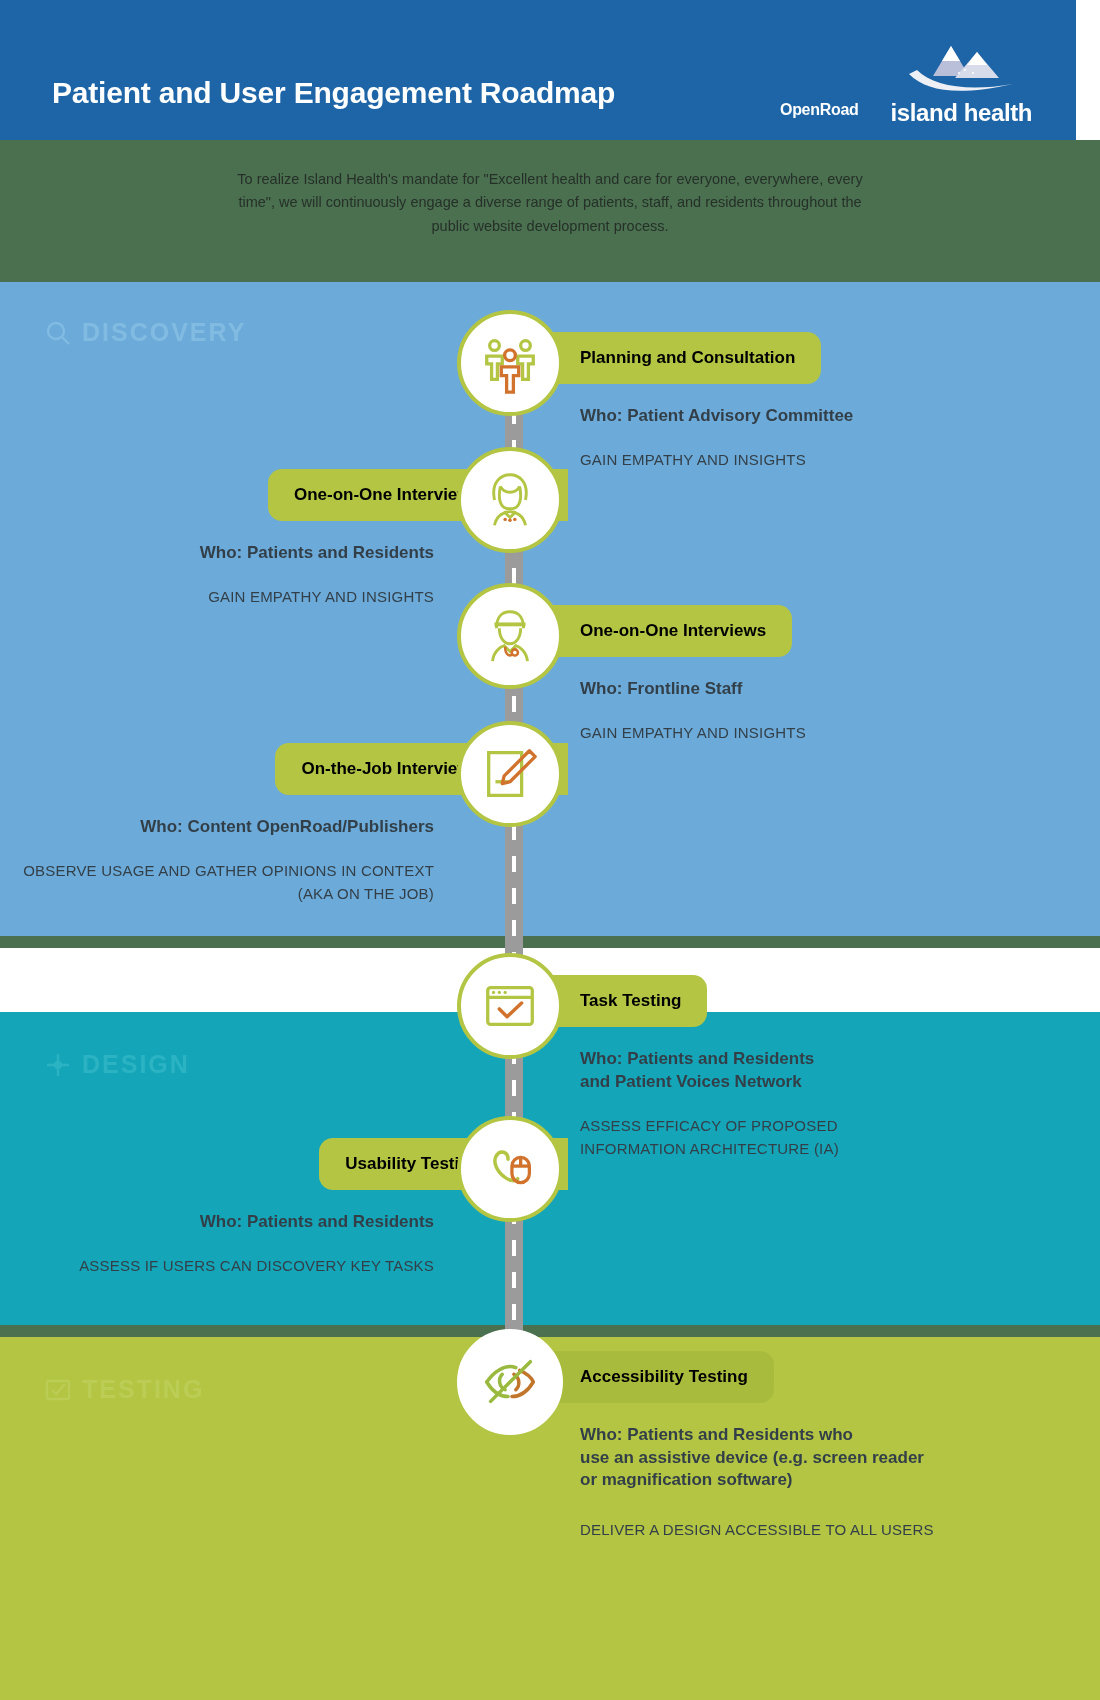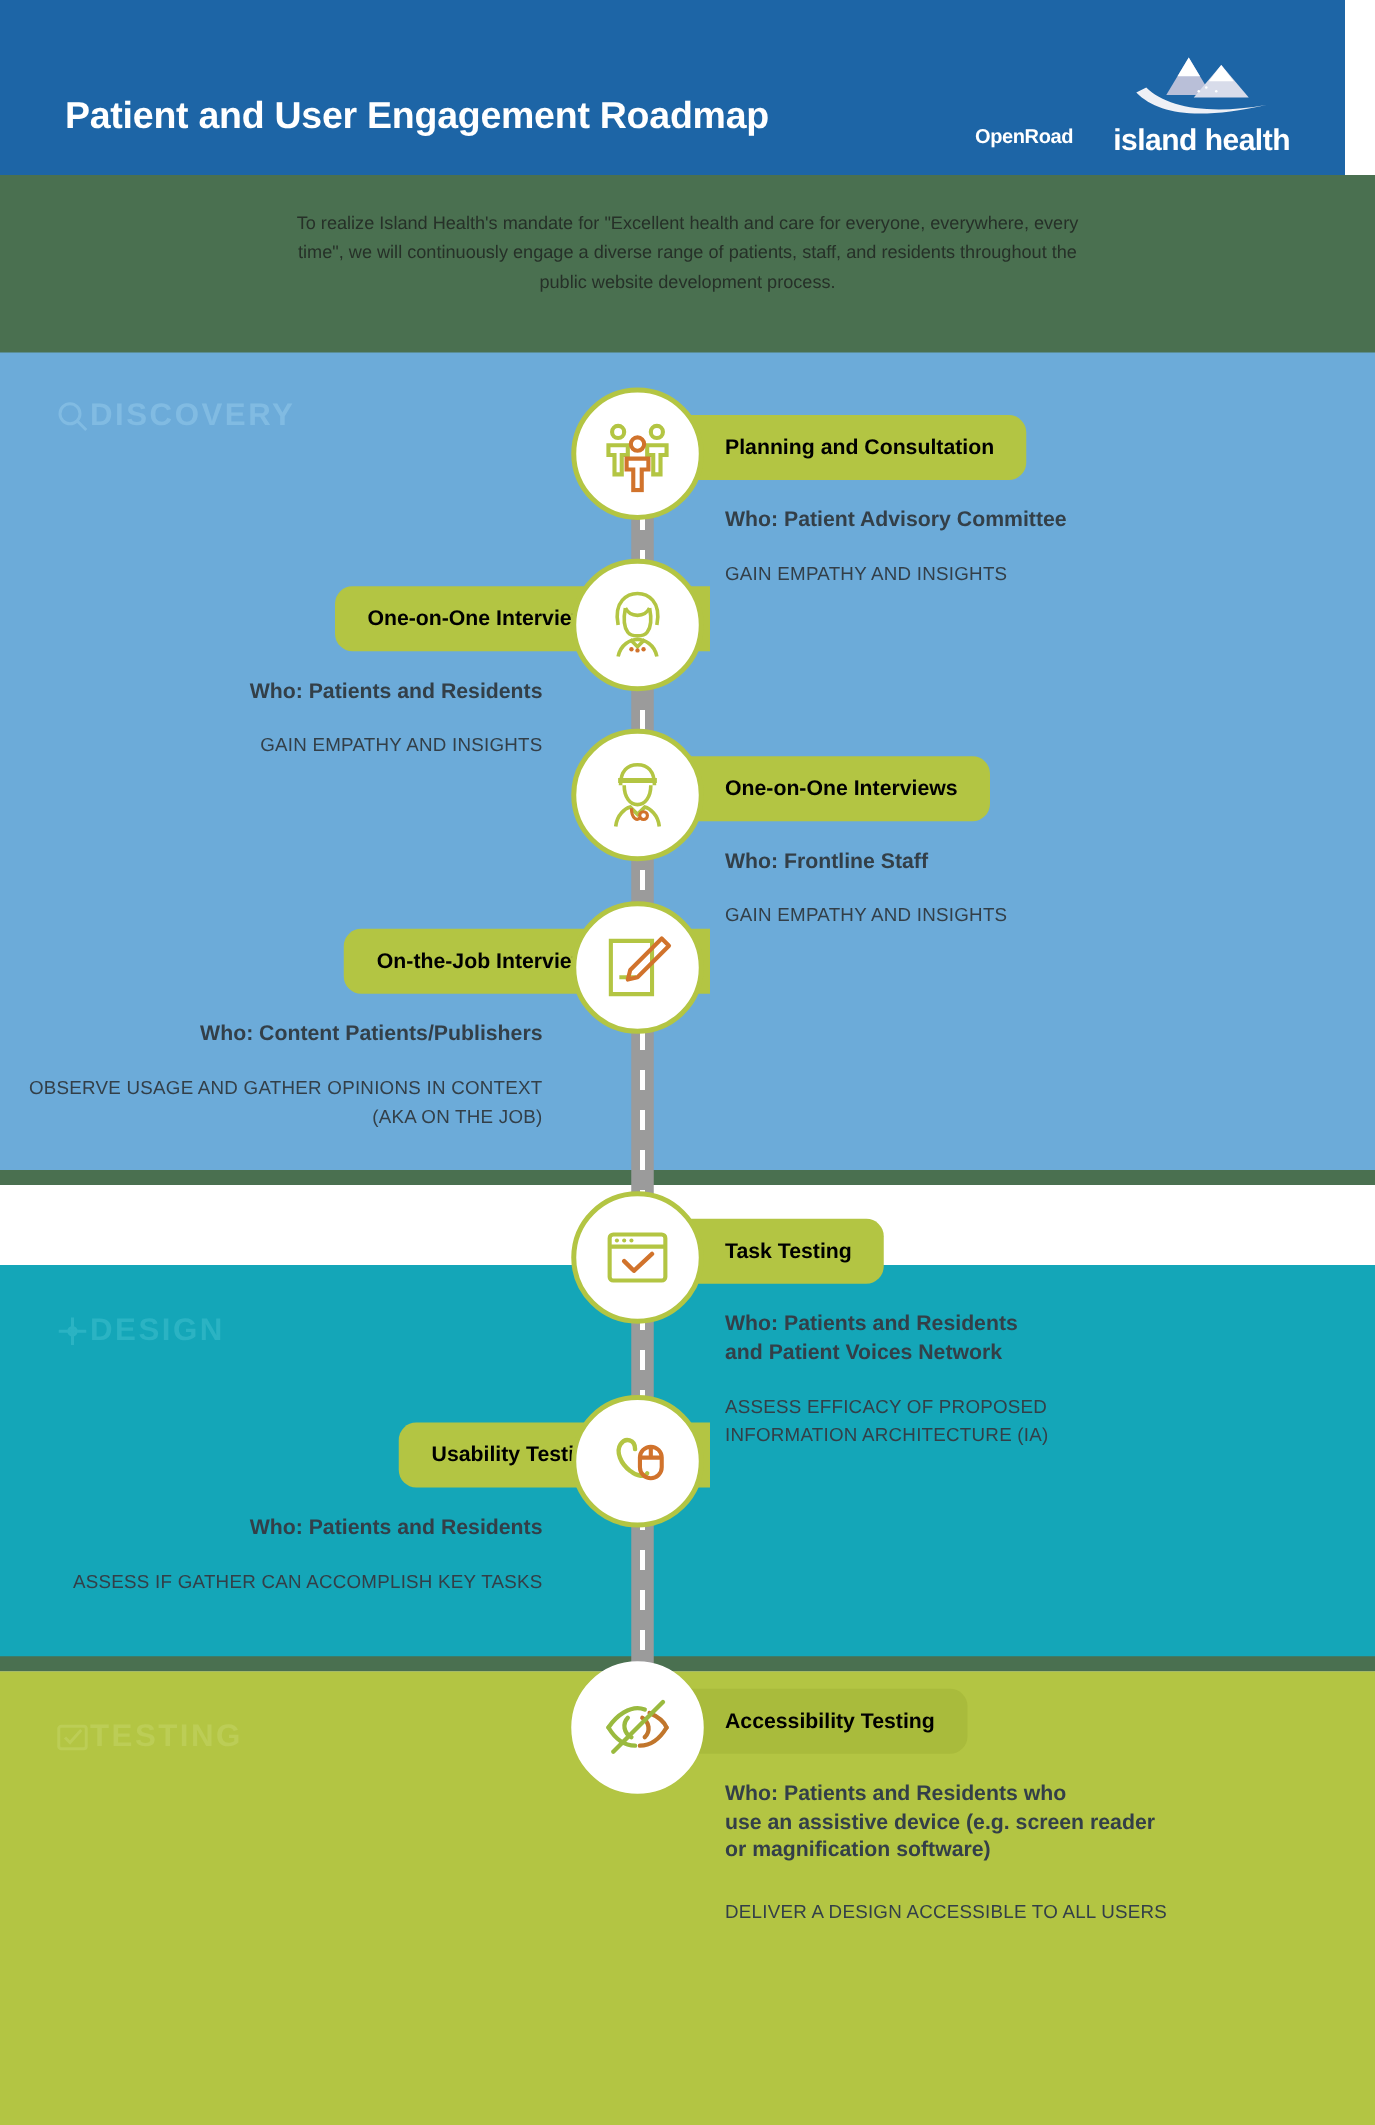--- a/index.html
+++ b/index.html
@@ -49,21 +49,21 @@
   .band { position:absolute; left:0; width:1100px; }
   .band-discovery { top:282px;  height:654px; background:#6cabd9; }
   .band-design    { top:1012px; height:320px; background:#14a6b8; }
   .band-testing   { top:1337px; height:363px; background:#b3c543; }
 
   .band-sep { position:absolute; left:0; width:1100px; height:12px; background:#4a7050; }
   .sep-1 { top:936px; }
   .sep-2 { top:1325px; }
 
   .band-label {
-    position:absolute; left:44px; display:flex; align-items:center; gap:0;
+    position:absolute; left:44px; display:flex; align-items:center; gap:10px;
     font-size:25px; font-weight:bold; letter-spacing:2px;
   }
   .band-label .band-icon { width:28px; height:28px; display:block; }
   .lbl-discovery { top:318px; color:#81bbe2; }
   .lbl-design    { top:1050px; color:#2bb3c3; }
   .lbl-testing   { top:1375px; color:#bccd56; }
 
   
   .road {
     position:absolute; left:505px; top:370px; width:18px; height:1030px;
@@ -249,21 +249,21 @@
   <div class="pill left">
     <span>On-the-Job Interviews</span>
   </div>
   <div class="node">
     <svg viewBox="0 0 64 64">
       <path d="M10 10 h34 v44 h-34 z" fill="none" stroke="#b3c543" stroke-width="3.4" rx="3"></path>
       <path d="M17 40 h14" fill="none" stroke="#b3c543" stroke-width="3.4"></path>
       <path d="M52 8 L58 14 L32 40 L24 42 L26 34 Z" fill="none" stroke="#d1732c" stroke-width="3.4" stroke-linejoin="round"></path>
     </svg>
   </div>
-  <div class="who txt-left" style="top:95px;">Who: Content Patients/Publishers</div>
+  <div class="who txt-left" style="top:95px;">Who: Content OpenRoad/Publishers</div>
   <div class="caption txt-left" style="top:125px; white-space:pre-line;">OBSERVE USAGE AND GATHER OPINIONS IN CONTEXT
 (AKA ON THE JOB)</div>
 </div>
 
 <div class="milestone m5">
   <div class="pill right">
     <span>Task Testing</span>
   </div>
   <div class="node">
     <svg viewBox="0 0 64 64">
@@ -287,21 +287,21 @@
   </div>
   <div class="node">
     <svg viewBox="0 0 64 64">
       <path d="M30 22 C30 14 22 12 18 18 C14 24 18 34 26 40 C32 45 38 45 40 42" fill="none" stroke="#b3c543" stroke-width="3.6" stroke-linecap="round"></path>
       <rect x="34" y="20" width="18" height="26" rx="9" fill="none" stroke="#d1732c" stroke-width="3.4"></rect>
       <path d="M43 20 v9" stroke="#d1732c" stroke-width="3.4" fill="none"></path>
       <path d="M34 29 h18" stroke="#d1732c" stroke-width="3.4" fill="none"></path>
     </svg>
   </div>
   <div class="who txt-left" style="top:95px;">Who: Patients and Residents</div>
-  <div class="caption txt-left" style="top:125px;">ASSESS IF GATHER CAN ACCOMPLISH KEY TASKS</div>
+  <div class="caption txt-left" style="top:125px;">ASSESS IF USERS CAN DISCOVERY KEY TASKS</div>
 </div>
 
 <div class="milestone m7">
   <div class="pill right testing-pill">
     <span>Accessibility Testing</span>
   </div>
   <div class="node" style="border-color:#ffffff;">
     <svg viewBox="0 0 64 64">
       <path d="M8 32 C16 20 26 16 32 16 C34 16 36 16.4 38 17.2" fill="none" stroke="#9aba3f" stroke-width="3.6" stroke-linecap="round"></path>
       <path d="M8 32 C14 42 22 47 30 47" fill="none" stroke="#9aba3f" stroke-width="3.6" stroke-linecap="round"></path>

